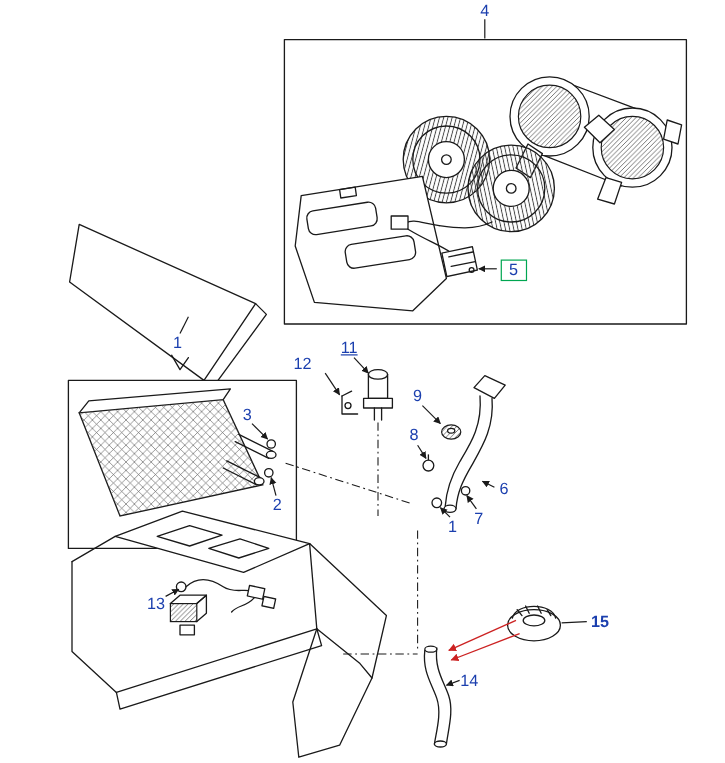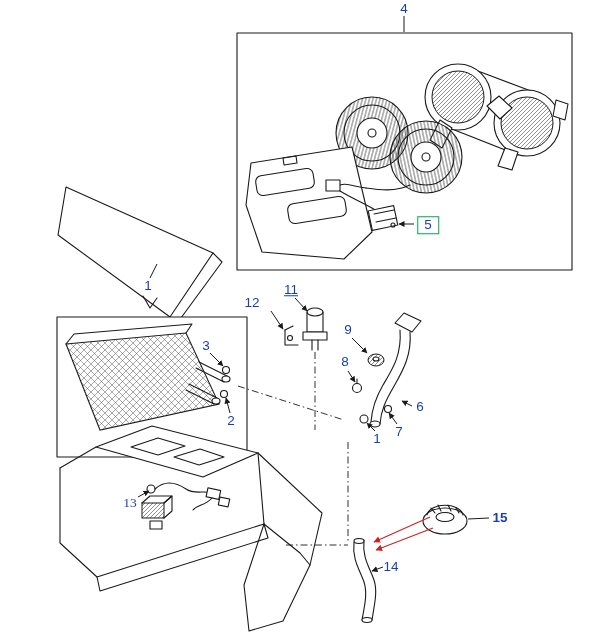--- a/index.html
+++ b/index.html
@@ -228,16 +228,16 @@
   <span class="part-label" style="left: 206px; top: 346px;">3</span>
   <span class="part-label" style="left: 404px; top: 9px;">4</span>
   <span class="part-label boxed" style="left: 428px; top: 225px;">5</span>
   <span class="part-label" style="left: 420px; top: 407px;">6</span>
   <span class="part-label" style="left: 399px; top: 432px;">7</span>
   <span class="part-label" style="left: 345px; top: 362px;">8</span>
   <span class="part-label" style="left: 348px; top: 330px;">9</span>
   <span class="part-label" style="left: 377px; top: 439px;">1</span>
   <span class="part-label" style="left: 291px; top: 290px; text-decoration: underline;">11</span>
   <span class="part-label" style="left: 252px; top: 303px;">12</span>
-  <span class="part-label" style="left: 130px; top: 503px; font-family: Liberation Serif, serif;">13</span>
+  <span class="part-label" style="left: 130px; top: 503px;">13</span>
   <span class="part-label" style="left: 391px; top: 567px; text-align: right;">14</span>
   <span class="part-label" style="left: 500px; top: 518px; font-weight: bold;">15</span>
 </div>
 
 </body></html>

